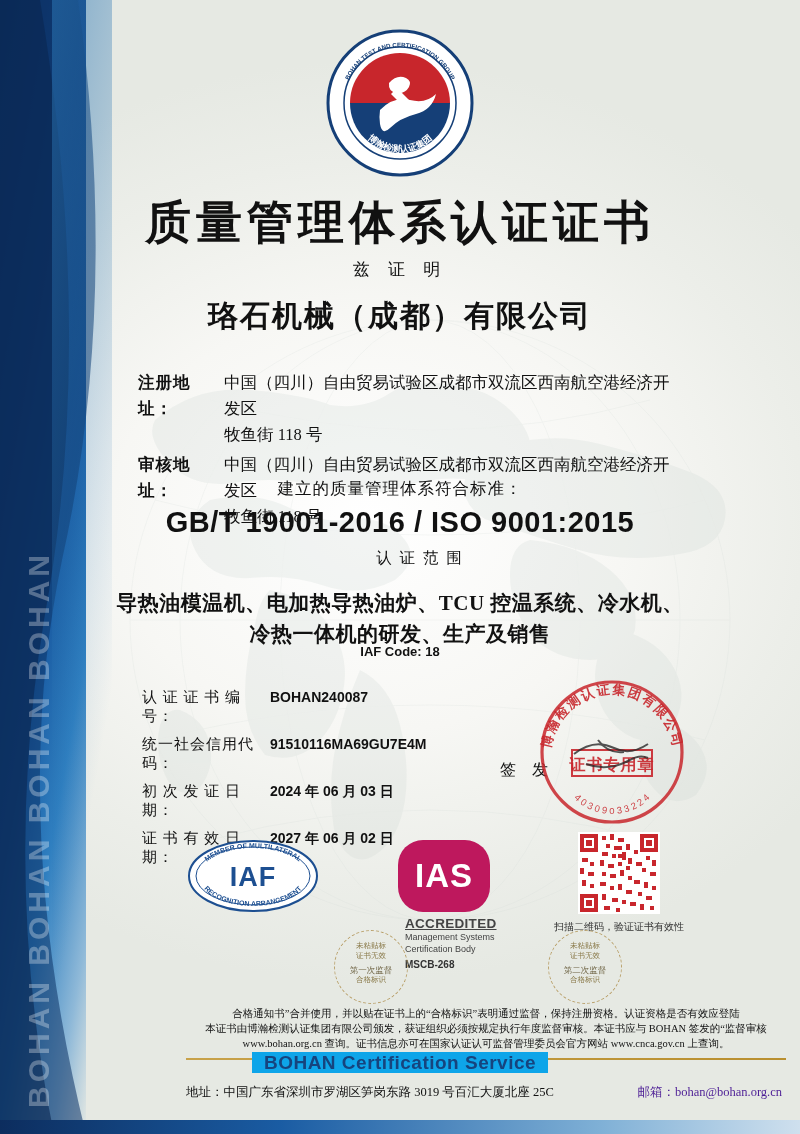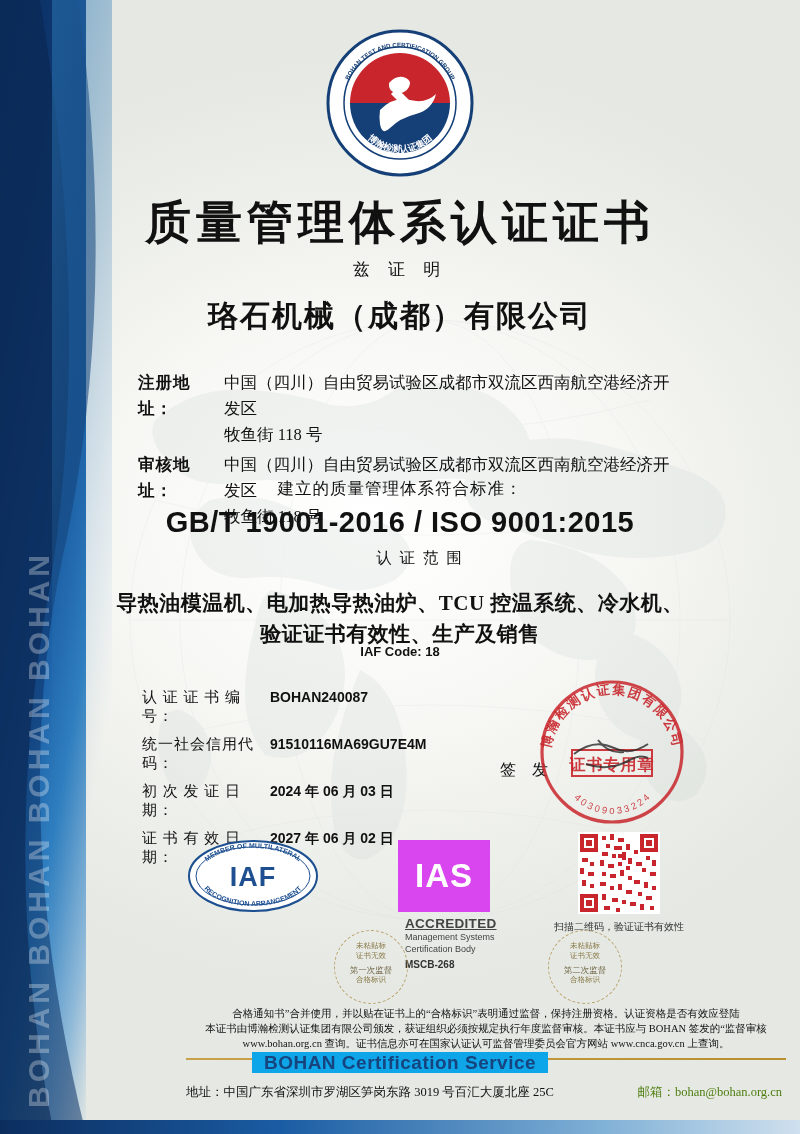--- a/index.html
+++ b/index.html
@@ -245,30 +245,31 @@
 
   .ias-logo {
     position: absolute;
     left: 398px;
     top: 840px;
     width: 190px;
     height: 72px;
   }
   .ias-box {
     width: 92px; height: 72px;
-    background: #d946ef;
+    background: #be185d;
     color: #fff;
     font-family: "Liberation Sans", sans-serif;
     font-weight: 700;
     font-size: 33px;
     display: flex;
     align-items: center;
     justify-content: center;
     letter-spacing: 1px;
     float: left;
+    border-radius: 25px;
   }
   .ias-txt {
     float: left;
     margin-left: 7px;
     padding-top: 4px;
     font-family: "Liberation Sans", sans-serif;
     color: #333;
   }
   .ias-txt .acc {
     font-size: 13.5px;
@@ -353,21 +354,21 @@
     left: 186px;
     top: 1084px;
     font-size: 12.5px;
     color: #111;
   }
   .footer-mail {
     position: absolute;
     right: 18px;
     top: 1084px;
     font-size: 12.5px;
-    color: #4d7c0f;
+    color: #4c1d95;
   }
   .footer-bar {
     position: absolute;
     left: 0; bottom: 0;
     width: 100%; height: 14px;
     background: linear-gradient(90deg, #0c2d5e, #1a5ca3 35%, #7fb0d6 75%, #cfe0ee);
   }
 </style>
 </head>
 <body>
@@ -460,21 +461,21 @@
           <span class="l2">牧鱼街 118 号</span>
         </div>
       </div>
     </div>
 
     <div class="std-lead">建立的质量管理体系符合标准：</div>
     <div class="std-name">GB/T 19001-2016 / ISO 9001:2015</div>
     <div class="scope-lead">认 证 范 围</div>
     <div class="scope-text">
       <div>导热油模温机、电加热导热油炉、TCU 控温系统、冷水机、</div>
-      <div>验证证书有效性、生产及销售</div>
+      <div>冷热一体机的研发、生产及销售</div>
     </div>
     <div class="iaf-code">IAF Code: 18</div>
 
     <div class="fields">
       <div class="field-row">
         <div class="field-label">认 证 证 书 编 号：</div>
         <div class="field-value">BOHAN240087</div>
       </div>
       <div class="field-row">
         <div class="field-label">统一社会信用代码：</div>

